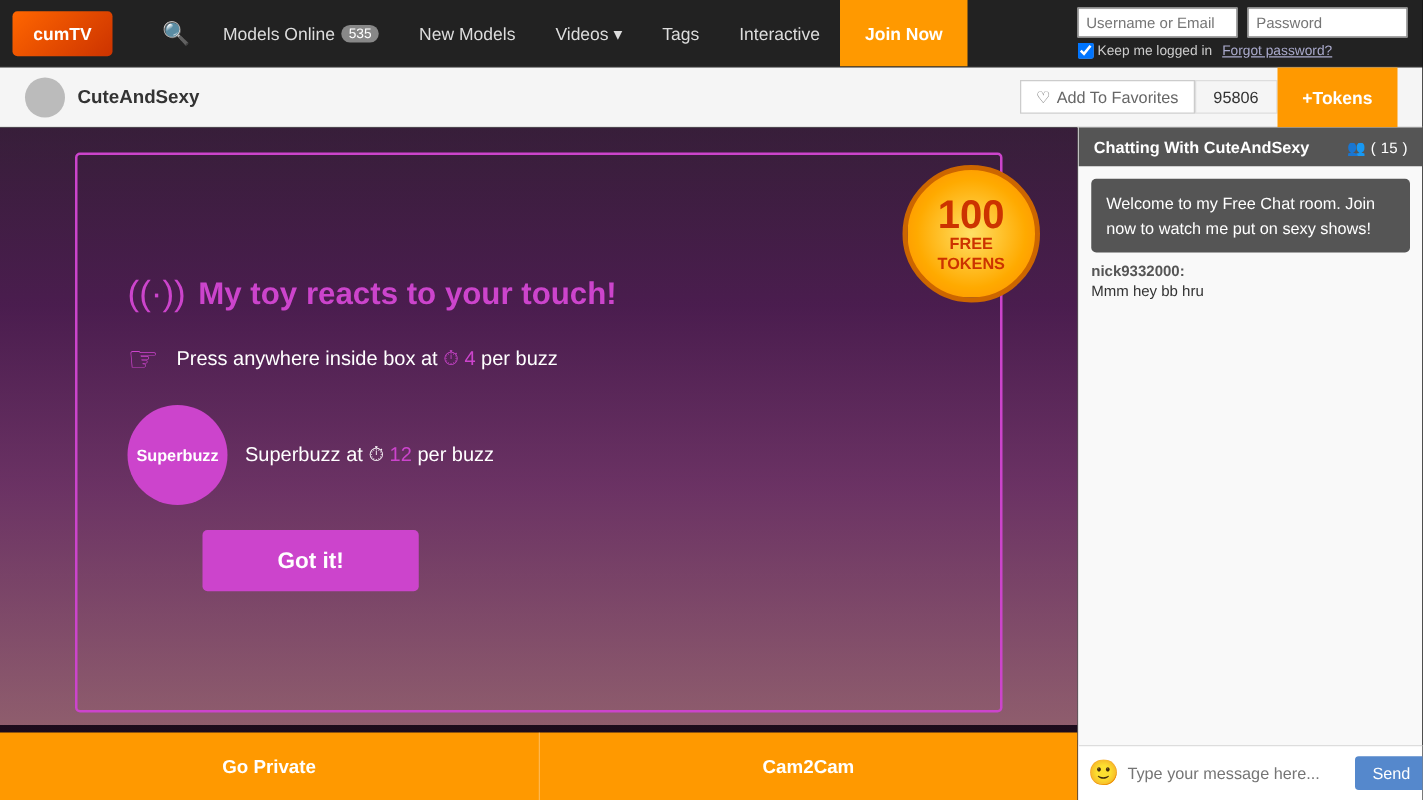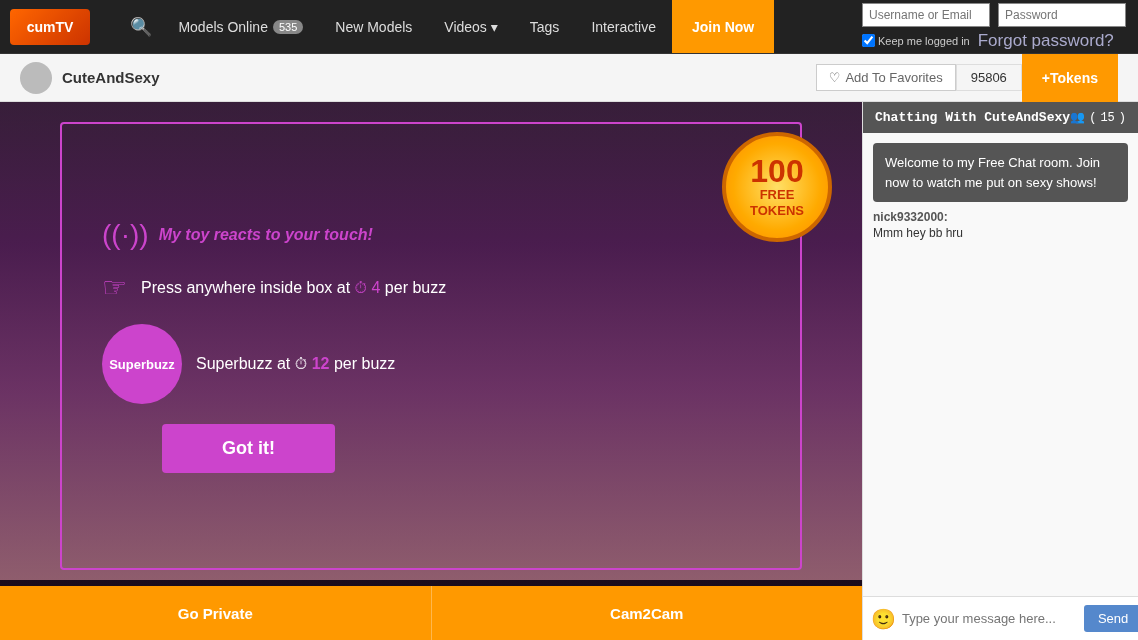--- a/index.html
+++ b/index.html
@@ -95,21 +95,21 @@
       font-size: 11px;
       color: #ccc;
     }
     .keep-logged {
       display: flex;
       align-items: center;
       gap: 3px;
       font-size: 11px;
       color: #ccc;
     }
-    .forgot-link { color: #aac; font-size: 17px; cursor: pointer; }
+    .forgot-link { color: #aac; font-size: 11px; cursor: pointer; text-decoration: underline; }
 
     
     .stream-bar {
       display: flex;
       align-items: center;
       height: 48px;
       background: #f5f5f5;
       padding: 0 20px;
       border-bottom: 1px solid #ddd;
     }
@@ -206,23 +206,22 @@
       display: flex;
       align-items: center;
       gap: 10px;
     }
     .vibe-icon {
       color: #cc44cc;
       font-size: 28px;
     }
     .toy-title-text {
       color: #cc44cc;
-      font-size: 16px;
-      font-weight: bold;
-      font-style: italic;
+      font-size: 25px;
+      font-weight: bold;
     }
 
     
     .press-row {
       display: flex;
       align-items: center;
       gap: 14px;
     }
     .hand-icon {
       color: #cc44cc;
@@ -376,21 +375,20 @@
       border-left: 1px solid #ddd;
     }
     .chat-header {
       background: #555;
       color: white;
       padding: 8px 12px;
       display: flex;
       align-items: center;
       justify-content: space-between;
       font-size: 13px;
-      font-family: Liberation Mono, monospace;
     }
     .chat-header-title { font-weight: bold; }
     .chat-users {
       display: flex;
       align-items: center;
       gap: 4px;
       font-size: 12px;
     }
     .chat-messages {
       flex: 1;
@@ -518,21 +516,21 @@
             <span class="token-inline">4</span>
             <span>per buzz</span>
           </span>
         </div>
 
         <div class="superbuzz-row">
           <button class="superbuzz-btn">Superbuzz</button>
           <span class="superbuzz-text">
             <span>Superbuzz at</span>
             <span> ⏱</span>
-            <span style="color:#cc44cc;font-weight:bold;">12</span>
+            <span style="color:#cc44cc;font-weight:normal;">12</span>
             <span>per buzz</span>
           </span>
         </div>
 
         <button class="got-it-btn">Got it!</button>
       </div>
 
       <div class="free-tokens-badge">
         <span class="free-tokens-number">100</span>
         <span class="free-tokens-label">FREE</span>

